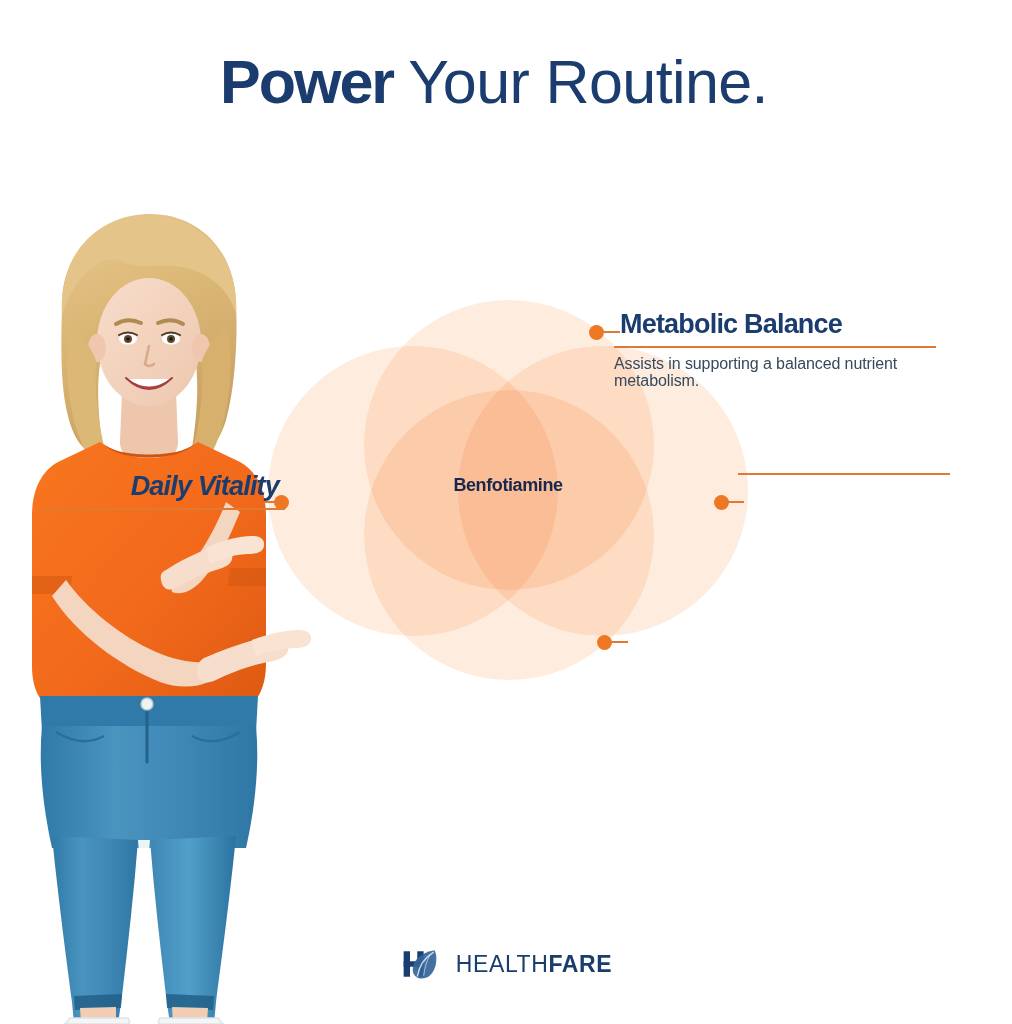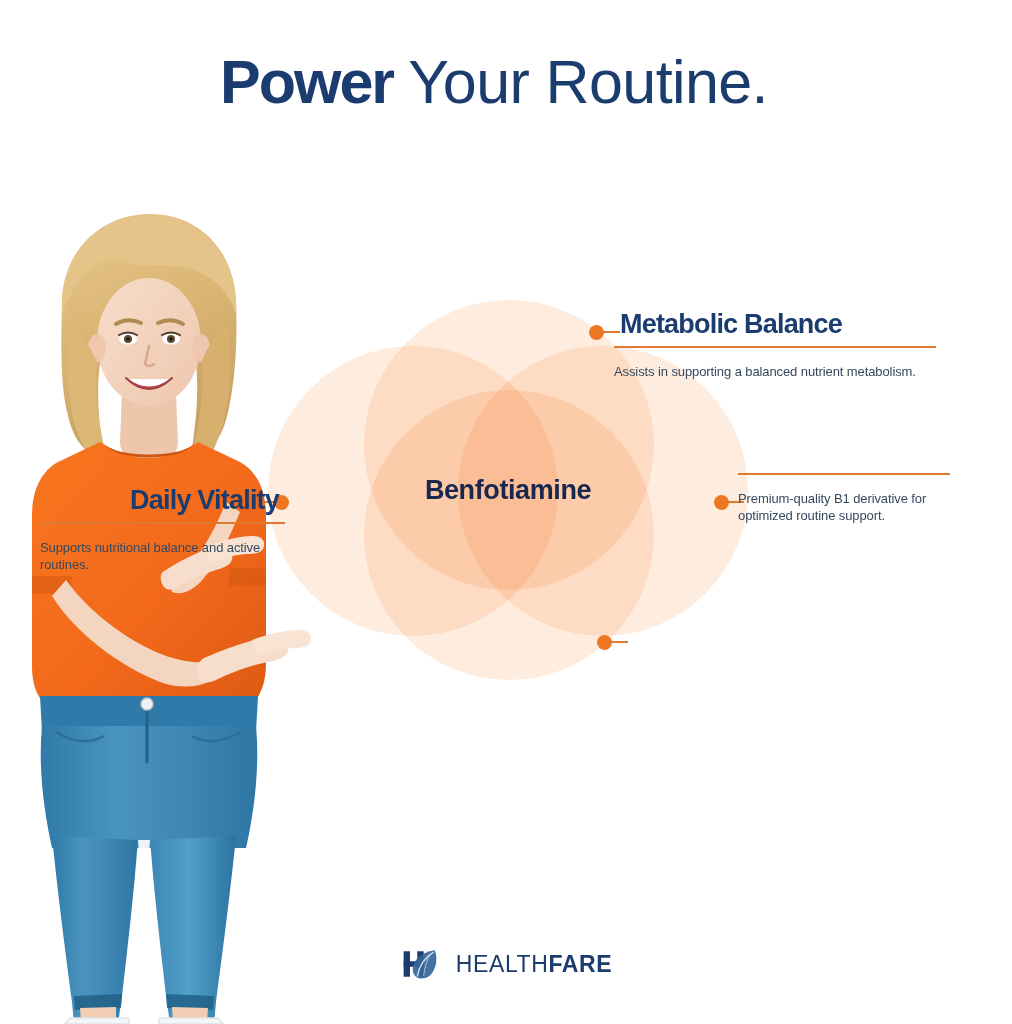--- a/index.html
+++ b/index.html
@@ -61,21 +61,21 @@
   .venn-c-top    { left: 96px;  top: 0px;   width: 290px; height: 290px; }
   .venn-c-right  { left: 190px; top: 46px;  width: 290px; height: 290px; }
   .venn-c-bottom { left: 96px;  top: 90px;  width: 290px; height: 290px; }
 
   .venn-label {
     position: absolute;
     left: 0;
     top: 175px;
     width: 480px;
     text-align: center;
-    font-size: 27px;
+    font-size: 18px;
     font-weight: 700;
     letter-spacing: -0.4px;
     color: #17274d;
     z-index: 5;
   }
 
   
   .feature {
     position: absolute;
   }
@@ -87,24 +87,24 @@
     color: #1b3c6e;
     white-space: nowrap;
     margin: 6px;
   }
   .feature-rule {
     height: 2px;
     background: #e07a33;
     margin-top: 1px;
   }
   .feature-desc {
-    font-size: 13px;
+    font-size: 16px;
     line-height: 17px;
     color: #36495e;
-    margin-top: 15px;
+    margin-top: 7px;
     letter-spacing: -0.1px;
   }
 
   
   .conn-dot {
     position: absolute;
     width: 15px;
     height: 15px;
     border-radius: 50%;
     background: #ef7623;
@@ -136,23 +136,24 @@
   #feat-nerve { left: 622px; top: 612px; width: 390px; }
   #feat-nerve .feature-rule { width: 388px; }
   #dot-nerve { left: 597px; top: 635px; }
   #stem-nerve {
     position: absolute; left: 608px; top: 641px;
     width: 20px; height: 2px; background: #e07a33;
   }
 
   
   #feat-vitality {
-    left: 40px; top: 478px; width: 245px;
+    left: 40px; top: 464px; width: 245px;
     text-align: right;
     z-index: 6;
+    font-style: italic;
   }
   #feat-vitality .feature-title { text-align: right; }
   #feat-vitality .feature-rule { width: 245px; }
   #feat-vitality .feature-desc { text-align: left; }
   #dot-vitality { left: 274px; top: 495px; z-index: 6; }
   #stem-vitality {
     position: absolute; left: 264px; top: 501px;
     width: 18px; height: 2px; background: #e07a33; z-index: 6;
   }
 
@@ -351,36 +352,34 @@
     <div class="venn-circle venn-c-right"></div>
     <div class="venn-circle venn-c-bottom"></div>
     <div class="venn-label">Benfotiamine</div>
   </div>
 
   <div class="conn-dot" id="dot-vitality"></div>
   <div id="stem-vitality"></div>
   <div class="feature" id="feat-vitality">
     <p class="feature-title">Daily Vitality</p>
     <div class="feature-rule"></div>
-    <p class="feature-desc">Supports nutritional balance and active routines.</p>
   </div>
 
   <div class="conn-dot" id="dot-metabolic"></div>
   <div id="stem-metabolic"></div>
   <div class="feature feature-right" id="feat-metabolic">
     <p class="feature-title">Metabolic Balance</p>
     <div class="feature-rule"></div>
     <p class="feature-desc">Assists in supporting a balanced nutrient metabolism.</p>
   </div>
 
   <div class="conn-dot" id="dot-bioactive"></div>
   <div id="stem-bioactive"></div>
   <div class="feature feature-right" id="feat-bioactive">
     <div class="feature-rule"></div>
-    <p class="feature-desc">Premium-quality B1 derivative for optimized routine support.</p>
   </div>
 
   <div class="conn-dot" id="dot-nerve"></div>
   <div id="stem-nerve"></div>
 
   <div class="brand">
     <svg class="brand-mark" viewBox="0 0 44 44" xmlns="http://www.w3.org/2000/svg">
 
       <rect x="4" y="8" width="7" height="28" fill="#1b3c6e"></rect>
       <rect x="19" y="8" width="7" height="28" fill="#1b3c6e"></rect>

